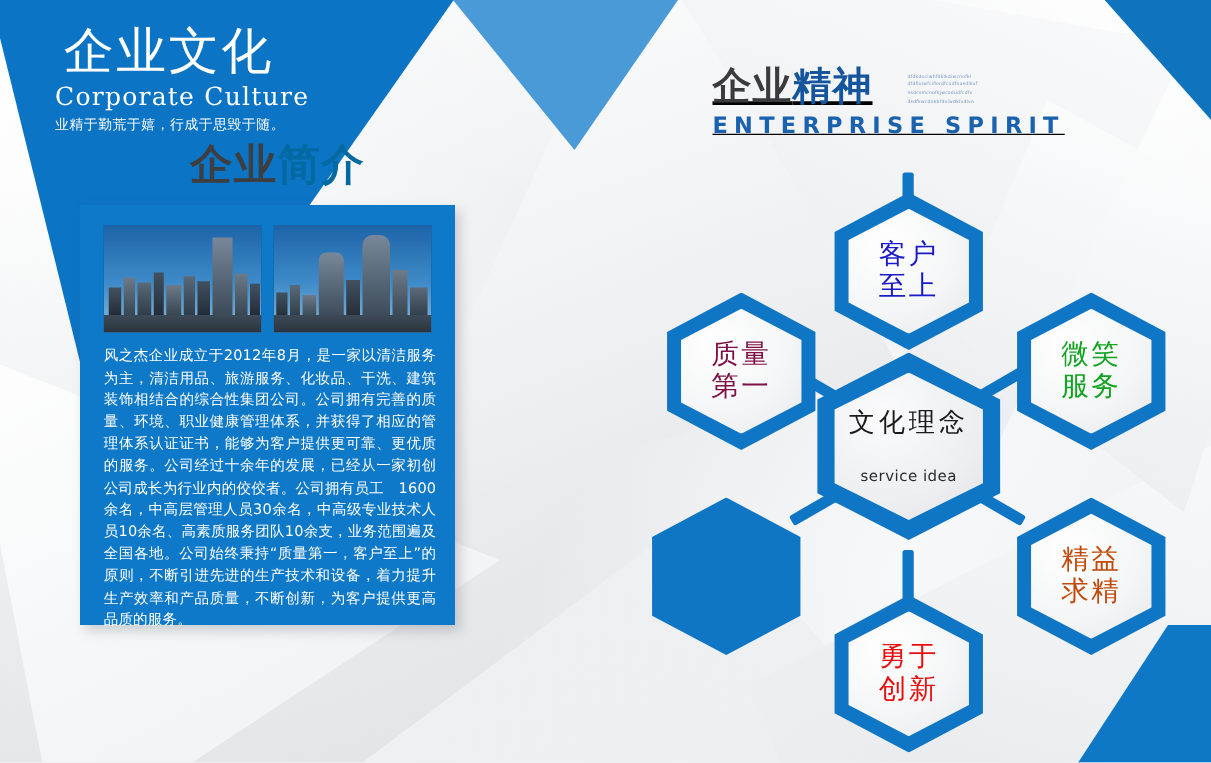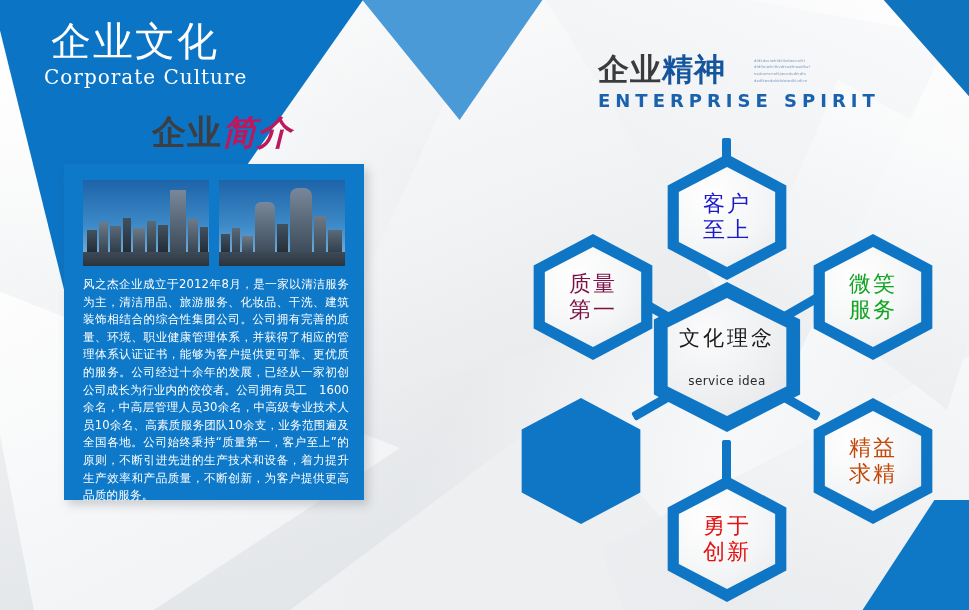--- a/index.html
+++ b/index.html
@@ -55,40 +55,40 @@
   .hdr-cn{font-size:40px;line-height:46px;letter-spacing:2px;font-weight:400;
     font-family:"DejaVu Serif","Liberation Serif",serif;margin-left:15px;}
   .hdr-en{font-size:20px;line-height:26px;letter-spacing:1px;margin-left:8px;
     font-family:"DejaVu Serif","Liberation Serif",serif;}
   .hdr-motto{font-size:11px;line-height:16px;letter-spacing:.5px;margin-left:8px;margin-top:2px;}
 
   
   .title-jj{position:absolute;left:152px;top:112px;font-size:34px;line-height:40px;
     font-weight:700;letter-spacing:1px;white-space:nowrap;}
   .title-jj .dark{color:#3e3e40;}
-  .title-jj .blue{color:#be185d;font-style:italic;}
+  .title-jj .blue{color:#0369a1;}
 
   
   .intro-card{position:absolute;left:64px;top:164px;width:300px;height:336px;
     background:#0f79c9;box-shadow:4px 5px 9px rgba(90,100,110,.28);}
   .photos{position:absolute;left:19px;top:16px;width:262px;height:86px;display:flex;gap:10px;}
   .photo{position:relative;width:126px;height:86px;overflow:hidden;background:#17497a;}
   .sky{position:absolute;inset:0;background:linear-gradient(180deg,#1d63a8 0%,#3f8cc9 55%,#8fb9da 100%);}
   .bldg{position:absolute;bottom:0;background:linear-gradient(180deg,#5b6a78 0%,#2f3c49 100%);}
   .bldg.l{background:linear-gradient(180deg,#6d7a87 0%,#384553 100%);}
   .bldg.d{background:linear-gradient(180deg,#43515f 0%,#232d38 100%);}
   .bldg.t{background:linear-gradient(180deg,#78889a 0%,#3c4a58 100%);}
   .ground{position:absolute;left:0;right:0;bottom:0;height:14px;
     background:linear-gradient(180deg,#3d4a57 0%,#2a343e 100%);}
   .intro-text{position:absolute;left:19px;top:112px;width:266px;color:#ffffff;
     font-size:11.6px;line-height:17.6px;text-align:justify;letter-spacing:.15px;
     font-weight:400;}
 
   
-  .hdr-right{position:absolute;left:598px;top:50px;width:330px;}
+  .hdr-right{position:absolute;left:570px;top:50px;width:330px;text-decoration:underline;}
   .hr-cn{font-size:31px;line-height:38px;font-weight:700;letter-spacing:1px;white-space:nowrap;}
   .hr-cn .dark{color:#3b3b3d;}
   .hr-cn .blue{color:#14559e;}
   .hr-en{margin-top:2px;font-size:18px;line-height:22px;letter-spacing:5px;
     color:#1a62ad;font-weight:700;}
   .hr-filler{position:absolute;left:156px;top:4px;width:112px;height:34px;
     display:flex;flex-direction:column;justify-content:center;gap:2px;overflow:hidden;}
   .hr-filler span{display:block;font-size:3.6px;line-height:4.6px;color:#5d86b8;
     letter-spacing:.2px;white-space:nowrap;opacity:.85;}
 
@@ -128,20 +128,21 @@
   <div class="fold fold-f"></div>
 
   <div class="blue-tri-light"></div>
   <div class="blue-tri-left"></div>
   <div class="blue-top-right"></div>
   <div class="blue-bottom-right"></div>
 
   <div class="hdr-left">
     <div class="hdr-cn">企业文化</div>
     <div class="hdr-en">Corporate Culture</div>
+    <div class="hdr-motto">业精于勤荒于嬉，行成于思毁于随。</div>
   </div>
 
   <div class="title-jj">
     <span class="dark">企业</span><span class="blue">简介</span>
   </div>
 
   <div class="intro-card">
     <div class="photos">
       <div class="photo">
         <div class="sky"></div>

